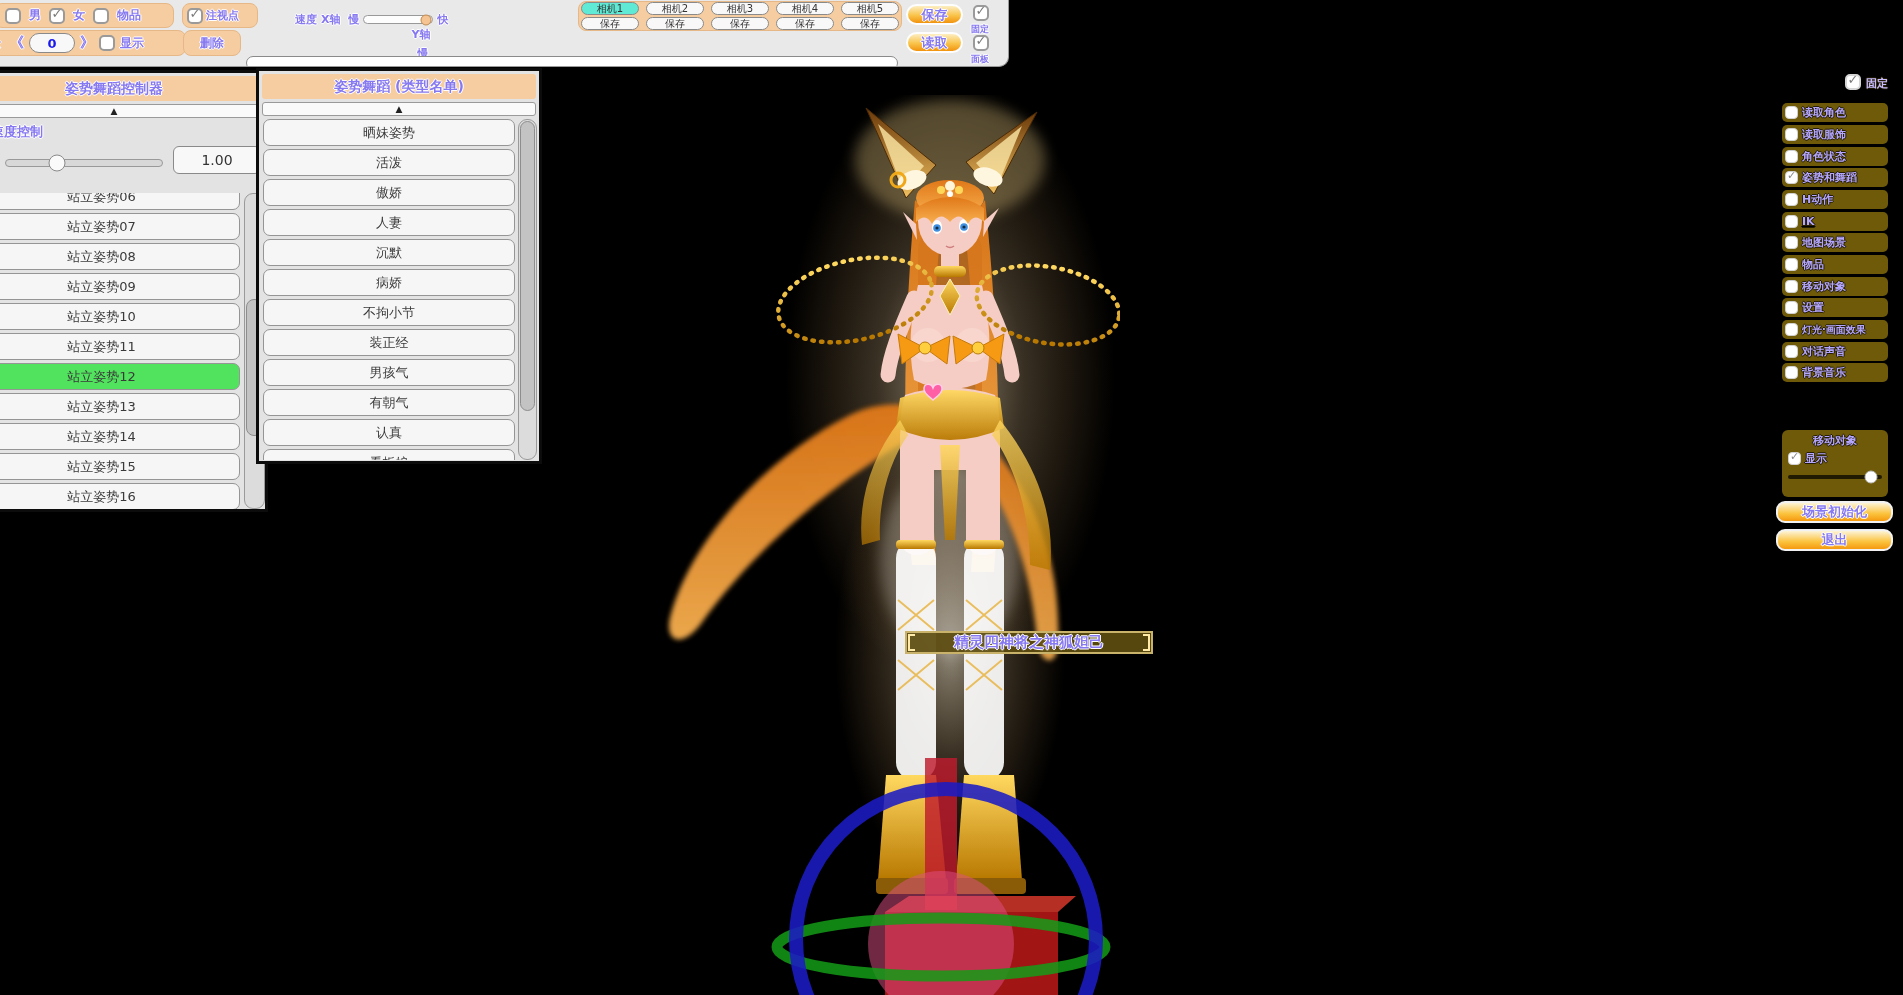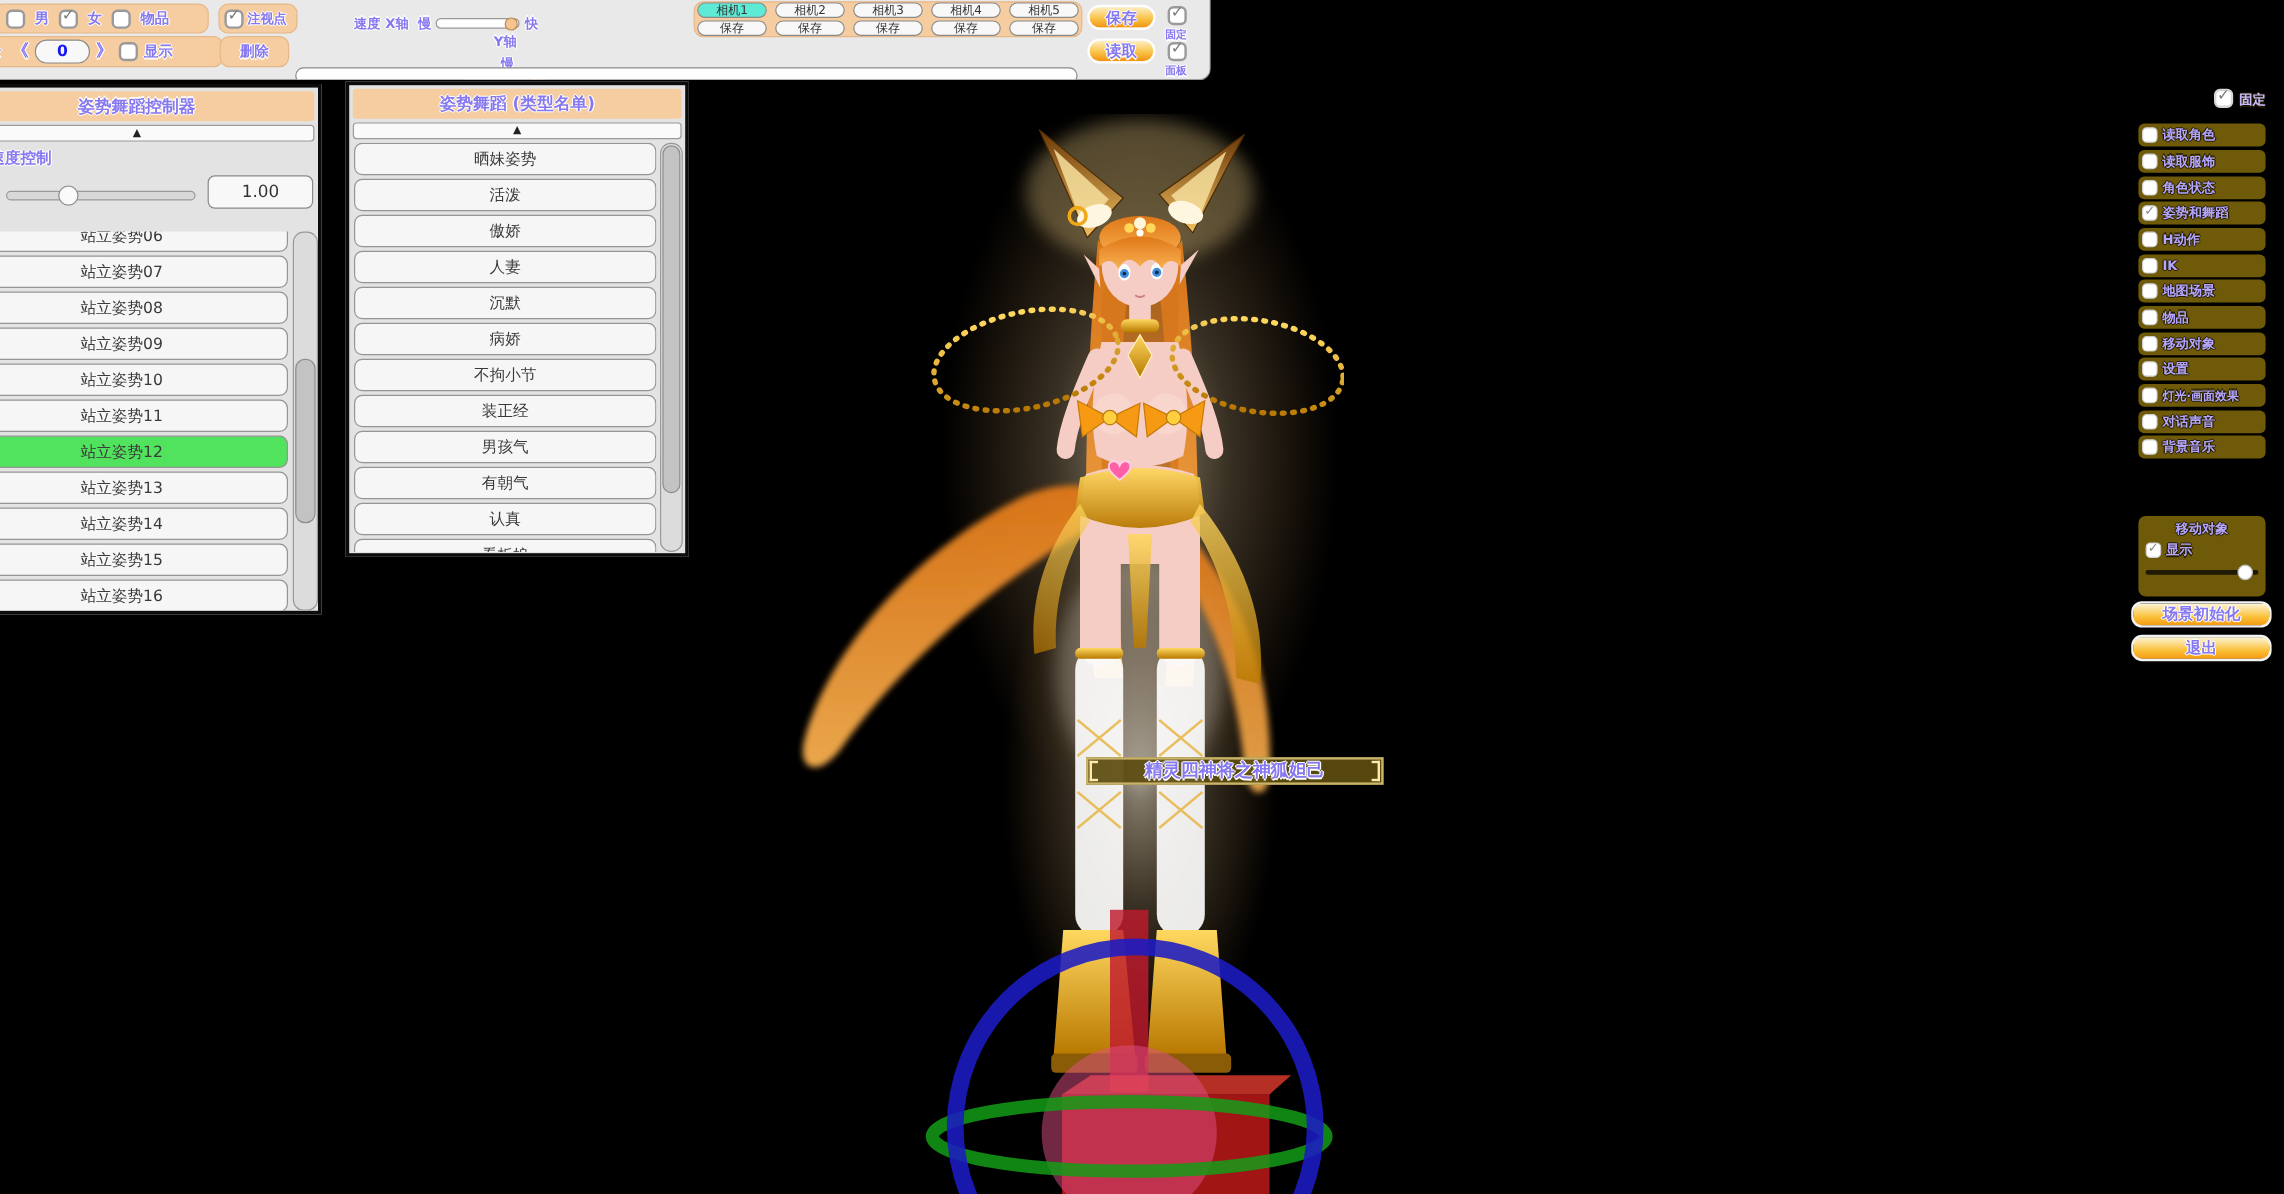--- a/index.html
+++ b/index.html
@@ -202,21 +202,21 @@
 
     <div class="opanel" style="left:-6px;top:3px;width:180px;height:25px;padding-left:10px;gap:8px;">
       <span class="chk"></span>
       <span class="ptext tb-label">男</span>
       <span class="chk checked"></span>
       <span class="ptext tb-label">女</span>
       <span class="chk"></span>
       <span class="ptext tb-label">物品</span>
     </div>
 
-    <div class="opanel" style="left:182px;top:3px;width:66px;height:25px;padding-left:4px;gap:3px;">
+    <div class="opanel" style="left:182px;top:3px;width:76px;height:25px;padding-left:4px;gap:3px;">
       <span class="chk checked"></span>
       <span class="ptext" style="font-size:11px;">注视点</span>
     </div>
 
     <div style="position:absolute;left:295px;top:1px;width:225px;margin-top:12px;">
       <div style="display:flex;align-items:center;gap:4px;height:13px;">
         <span class="ptext" style="font-size:11px;">速度</span>
         <span class="ptext" style="font-size:11px;">X轴</span>
         <span class="ptext" style="font-size:11px;margin-left:4px;">慢</span>
         <span class="slider-track" style="width:70px;">
@@ -307,21 +307,21 @@
       <div class="litem">站立姿势13</div>
       <div class="litem">站立姿势14</div>
       <div class="litem">站立姿势15</div>
       <div class="litem">站立姿势16</div>
     </div>
     <div class="sbar" style="left:281px;top:120px;width:21px;height:316px;">
       <div class="sthumb" style="top:105px;height:137px;"></div>
     </div>
   </div>
 
-  <div class="panel" style="left:288px;top:68px;width:286px;height:396px;text-align:right;">
+  <div class="panel" style="left:256px;top:68px;width:286px;height:396px;text-align:right;">
     <div class="phead" style="top:3px;">
       <span class="ptext">姿势舞蹈 (类型名单)</span>
     </div>
     <div class="pcollapse" style="top:31px;">
       <span>▲</span>
     </div>
     <div style="position:absolute;left:4px;top:48px;width:252px;height:341px;overflow:hidden;">
       <div class="litem">晒妹姿势</div>
       <div class="litem">活泼</div>
       <div class="litem">傲娇</div>
@@ -357,21 +357,21 @@
     <span class="lavtext">角色状态</span>
   </div>
   <div class="ritem" style="top:168px;">
     <span class="rchk checked"></span>
     <span class="lavtext">姿势和舞蹈</span>
   </div>
   <div class="ritem" style="top:190px;">
     <span class="rchk"></span>
     <span class="lavtext">H动作</span>
   </div>
-  <div class="ritem" style="top:212px;">
+  <div class="ritem" style="top:212px;text-decoration:underline;">
     <span class="rchk"></span>
     <span class="lavtext">IK</span>
   </div>
   <div class="ritem" style="top:233px;">
     <span class="rchk"></span>
     <span class="lavtext">地图场景</span>
   </div>
   <div class="ritem" style="top:255px;">
     <span class="rchk"></span>
     <span class="lavtext">物品</span>

